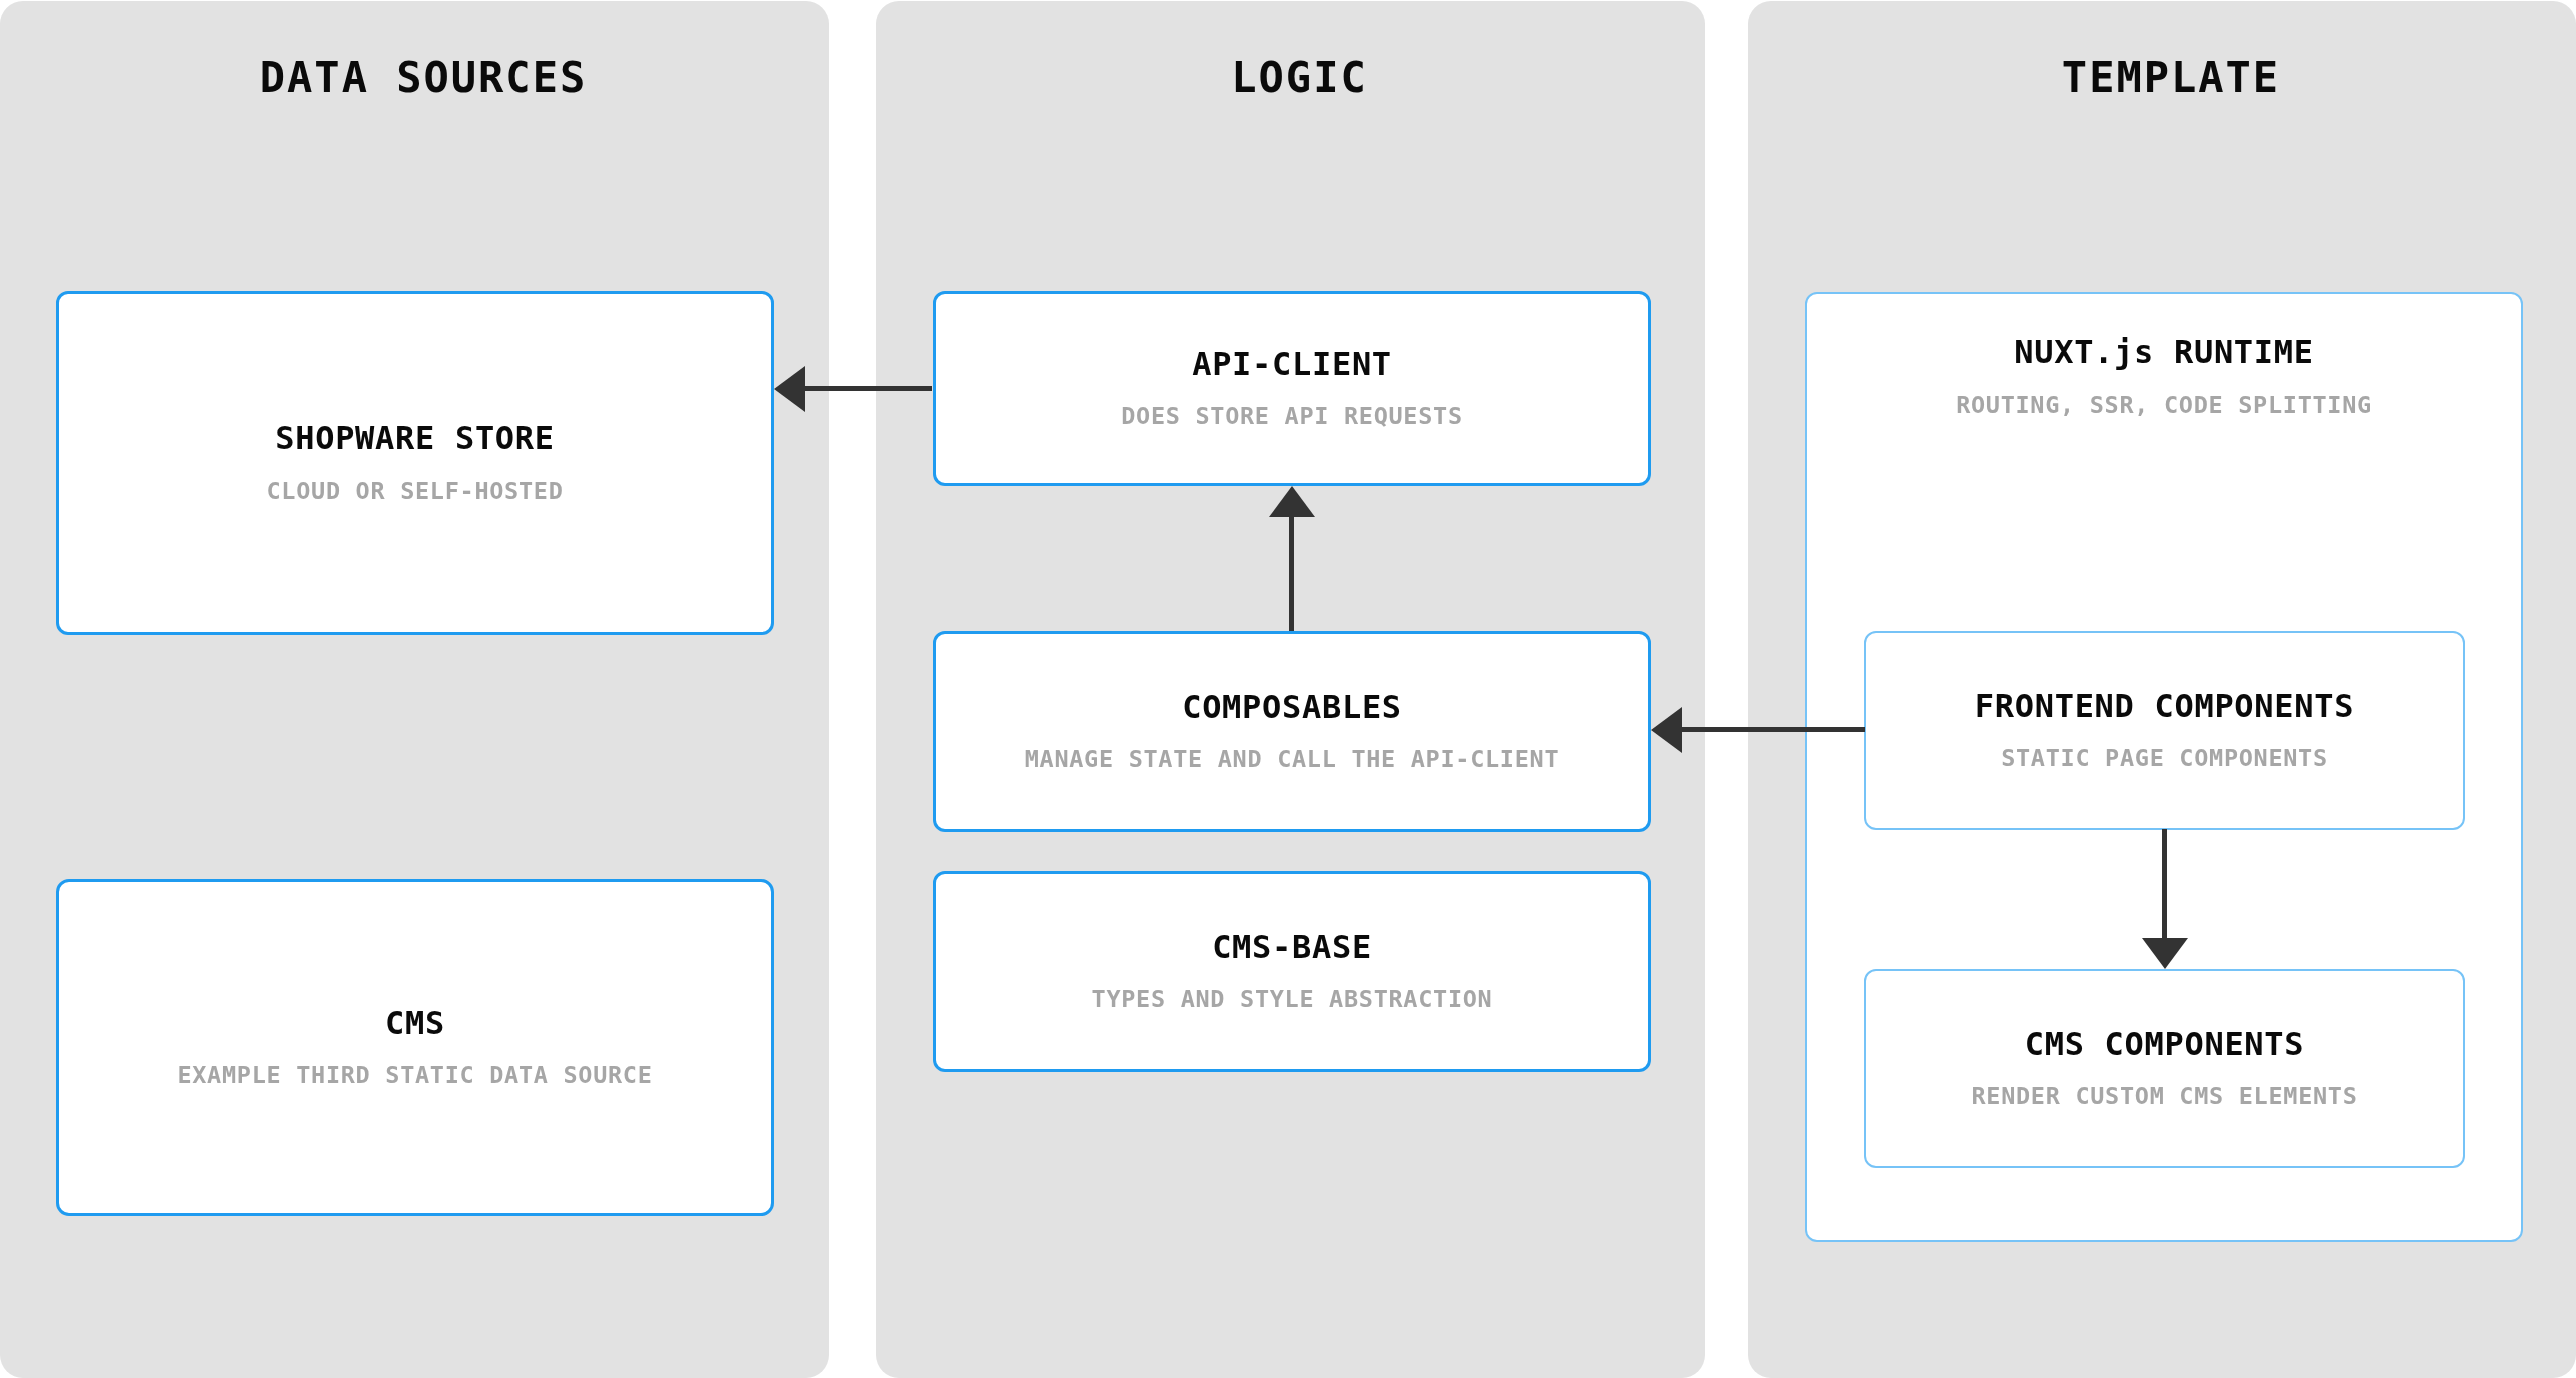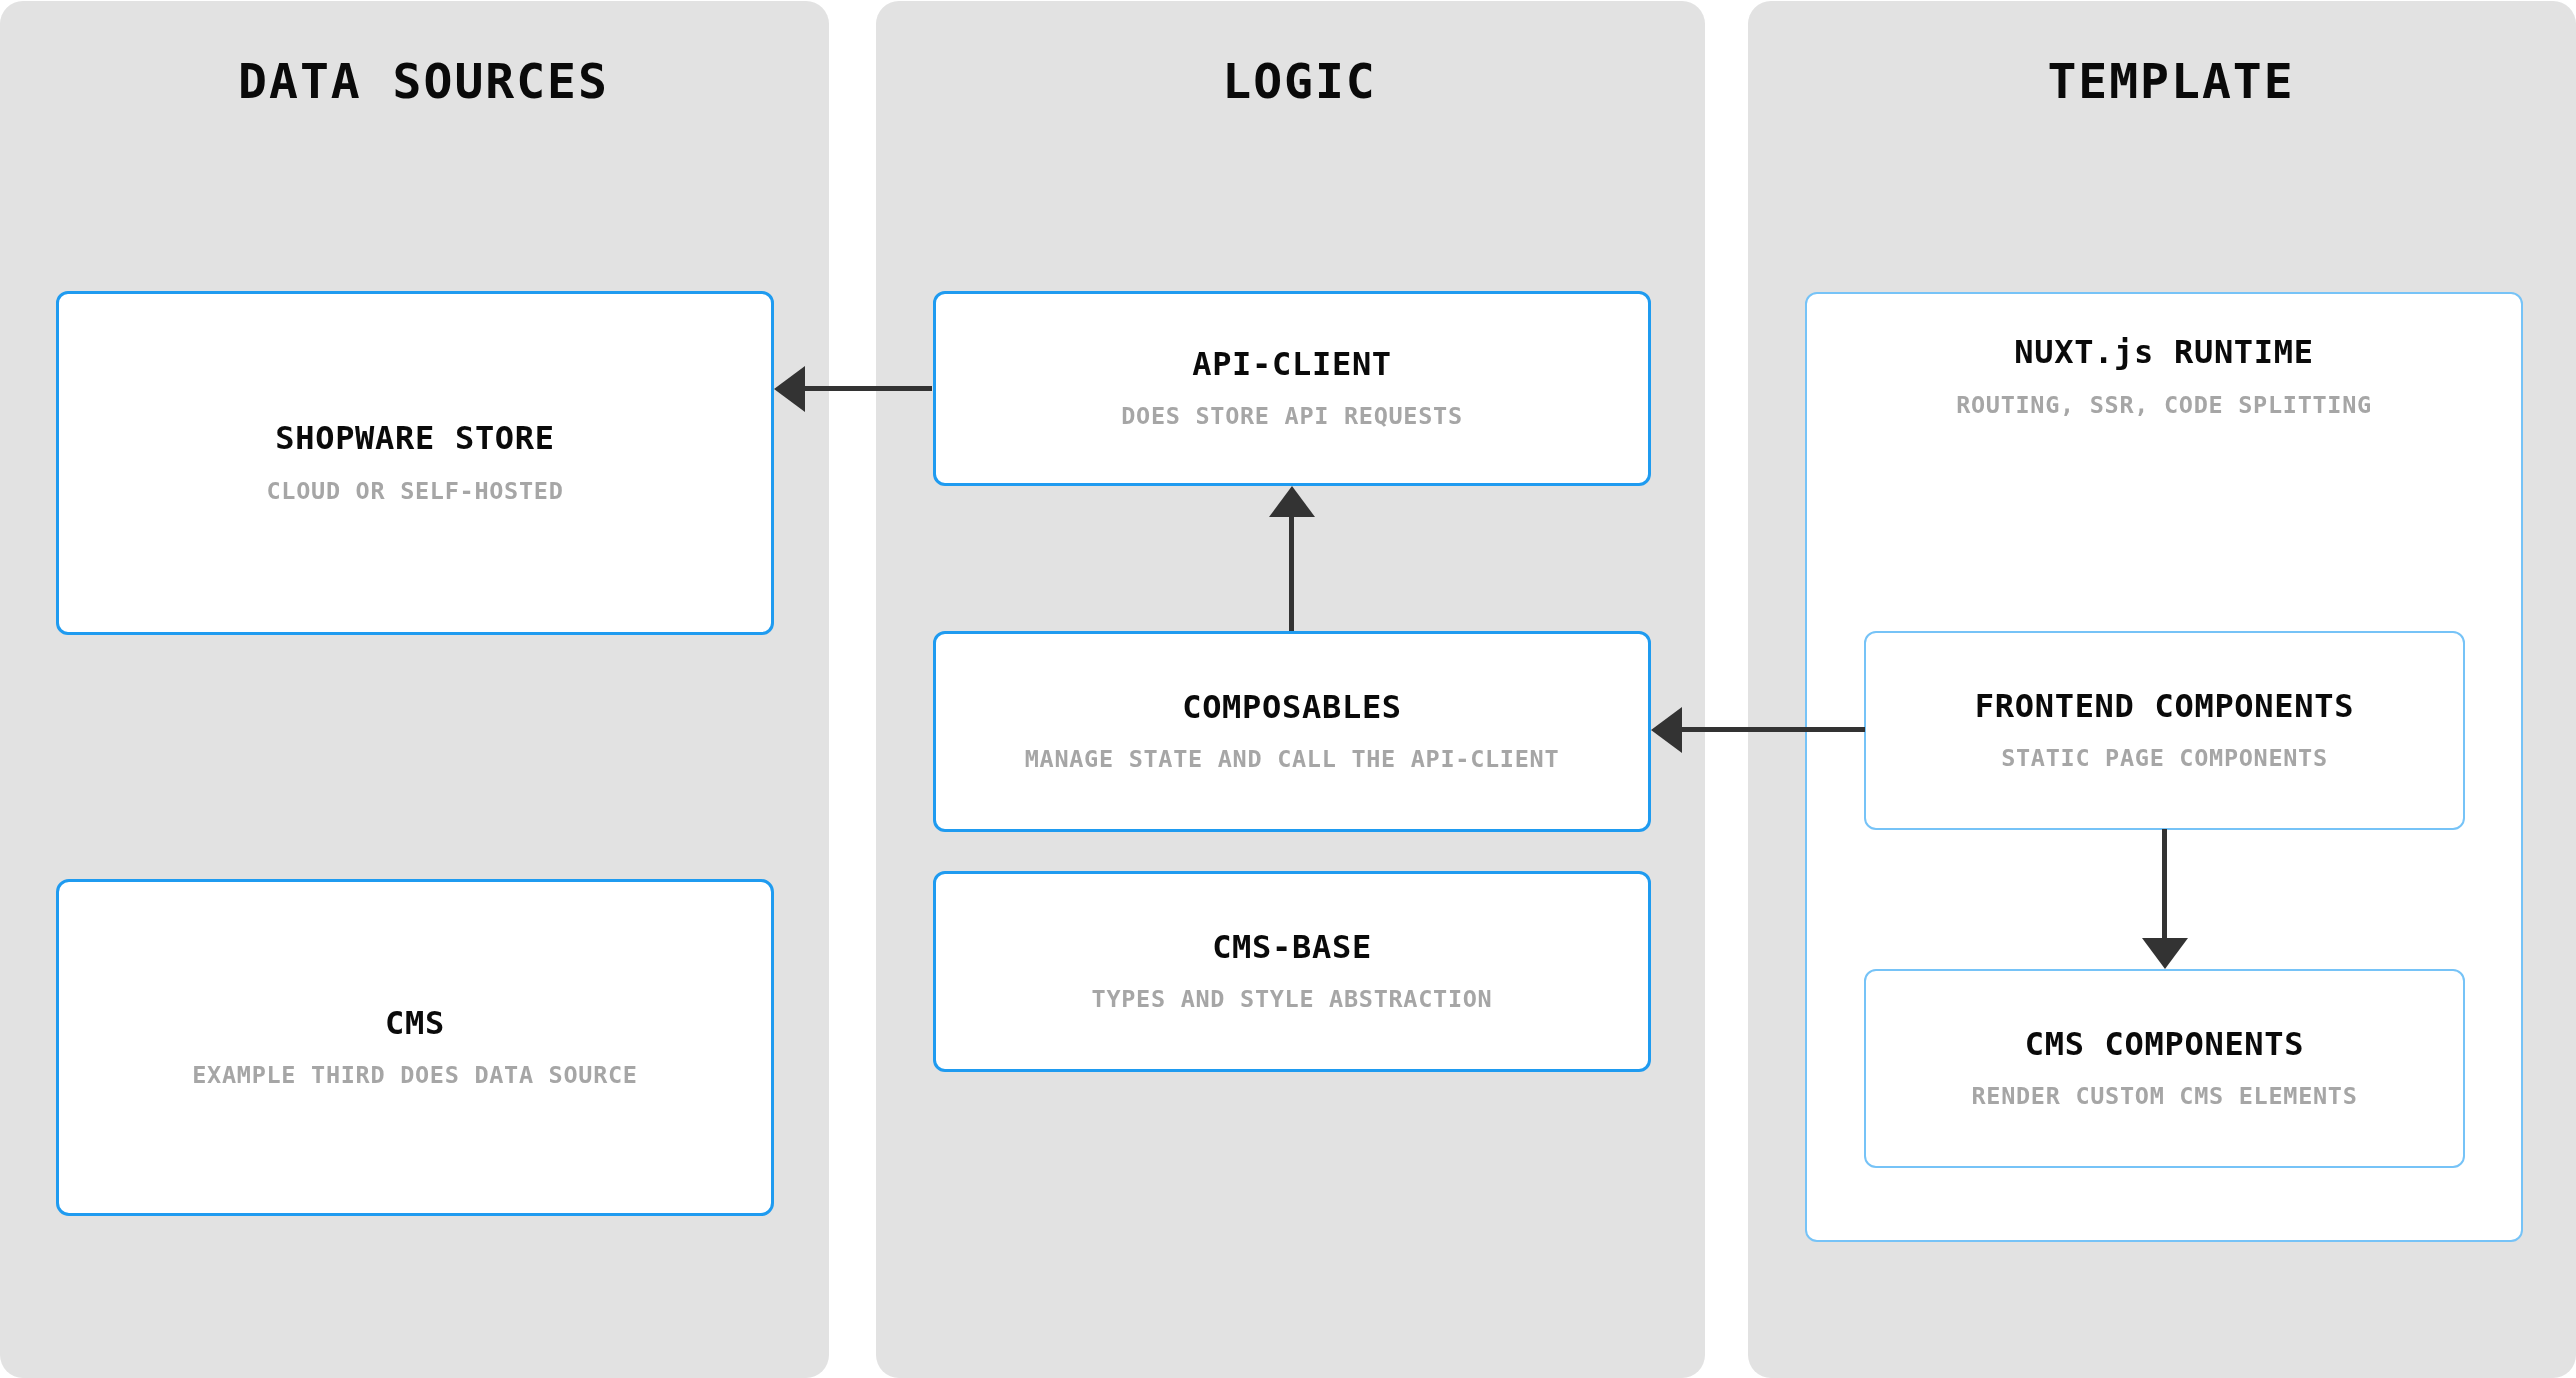--- a/index.html
+++ b/index.html
@@ -30,21 +30,21 @@
   #panel-data-sources { left: 0px;    top: 1.3px; width: 829px; height: 1377px; }
   #panel-logic        { left: 876px; top: 1.3px; width: 829px; height: 1377px; }
   #panel-template     { left: 1748px; top: 1.3px; width: 828px; height: 1377px; }
 
   .panel-title {
     position: absolute;
     top: 52px;
     left: 0;
     right: 0;
     text-align: center;
-    font-size: 48px;
+    font-size: 42px;
     font-weight: 700;
     letter-spacing: 2px;
     color: #0a0a0a;
     white-space: nowrap;
     margin-left: 18px;
   }
 
   
   .node {
     position: absolute;
@@ -148,21 +148,21 @@
     <div class="panel-title">DATA SOURCES</div>
   </div>
 
   <div class="node" id="node-shopware-store">
     <div class="node-title">SHOPWARE STORE</div>
     <div class="node-sub">CLOUD OR SELF-HOSTED</div>
   </div>
 
   <div class="node" id="node-cms">
     <div class="node-title">CMS</div>
-    <div class="node-sub">EXAMPLE THIRD DOES DATA SOURCE</div>
+    <div class="node-sub">EXAMPLE THIRD STATIC DATA SOURCE</div>
   </div>
 
   <div class="panel" id="panel-logic">
     <div class="panel-title">LOGIC</div>
   </div>
 
   <div class="node" id="node-api-client">
     <div class="node-title">API-CLIENT</div>
     <div class="node-sub">DOES STORE API REQUESTS</div>
   </div>

